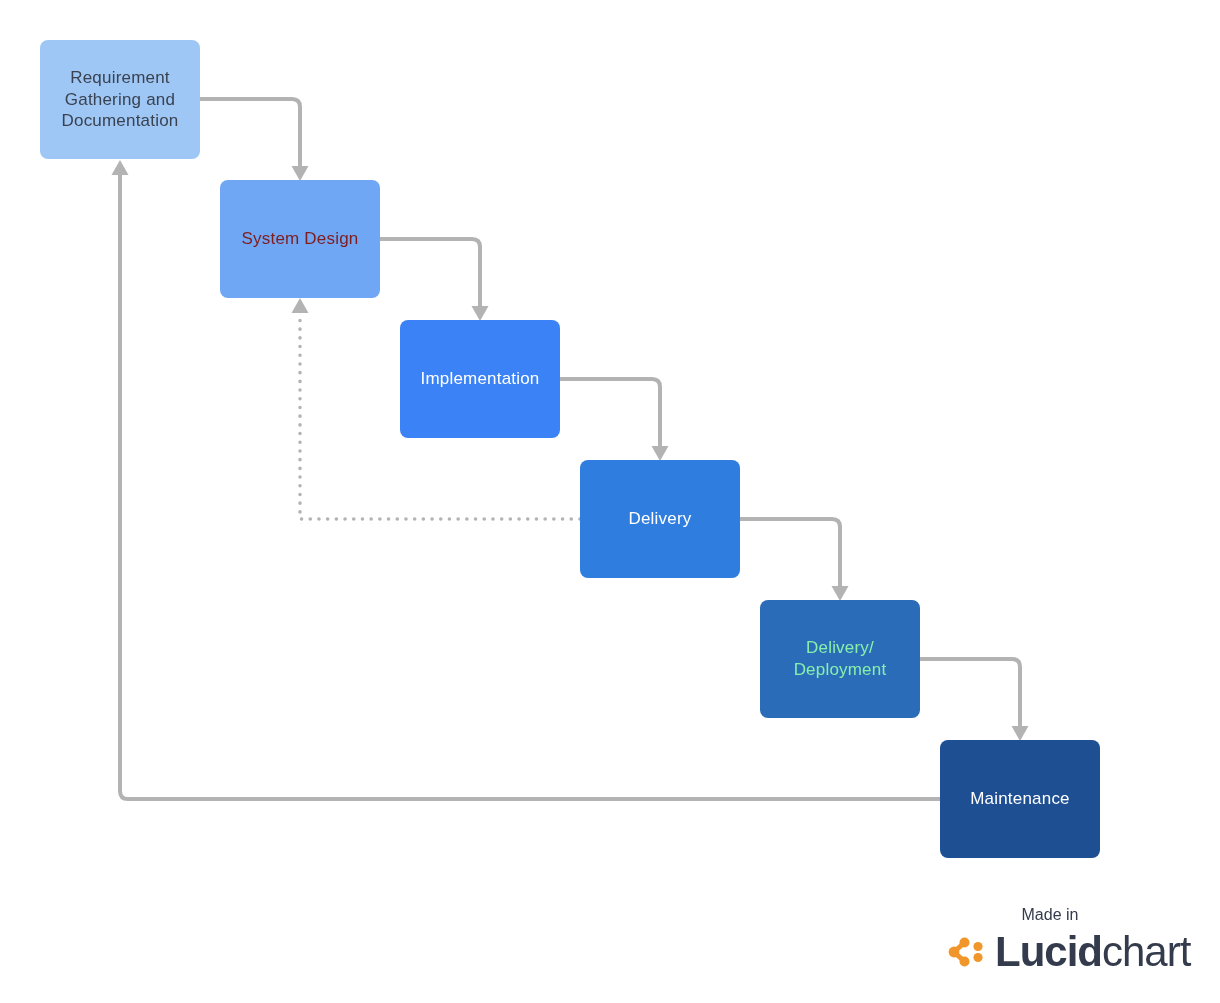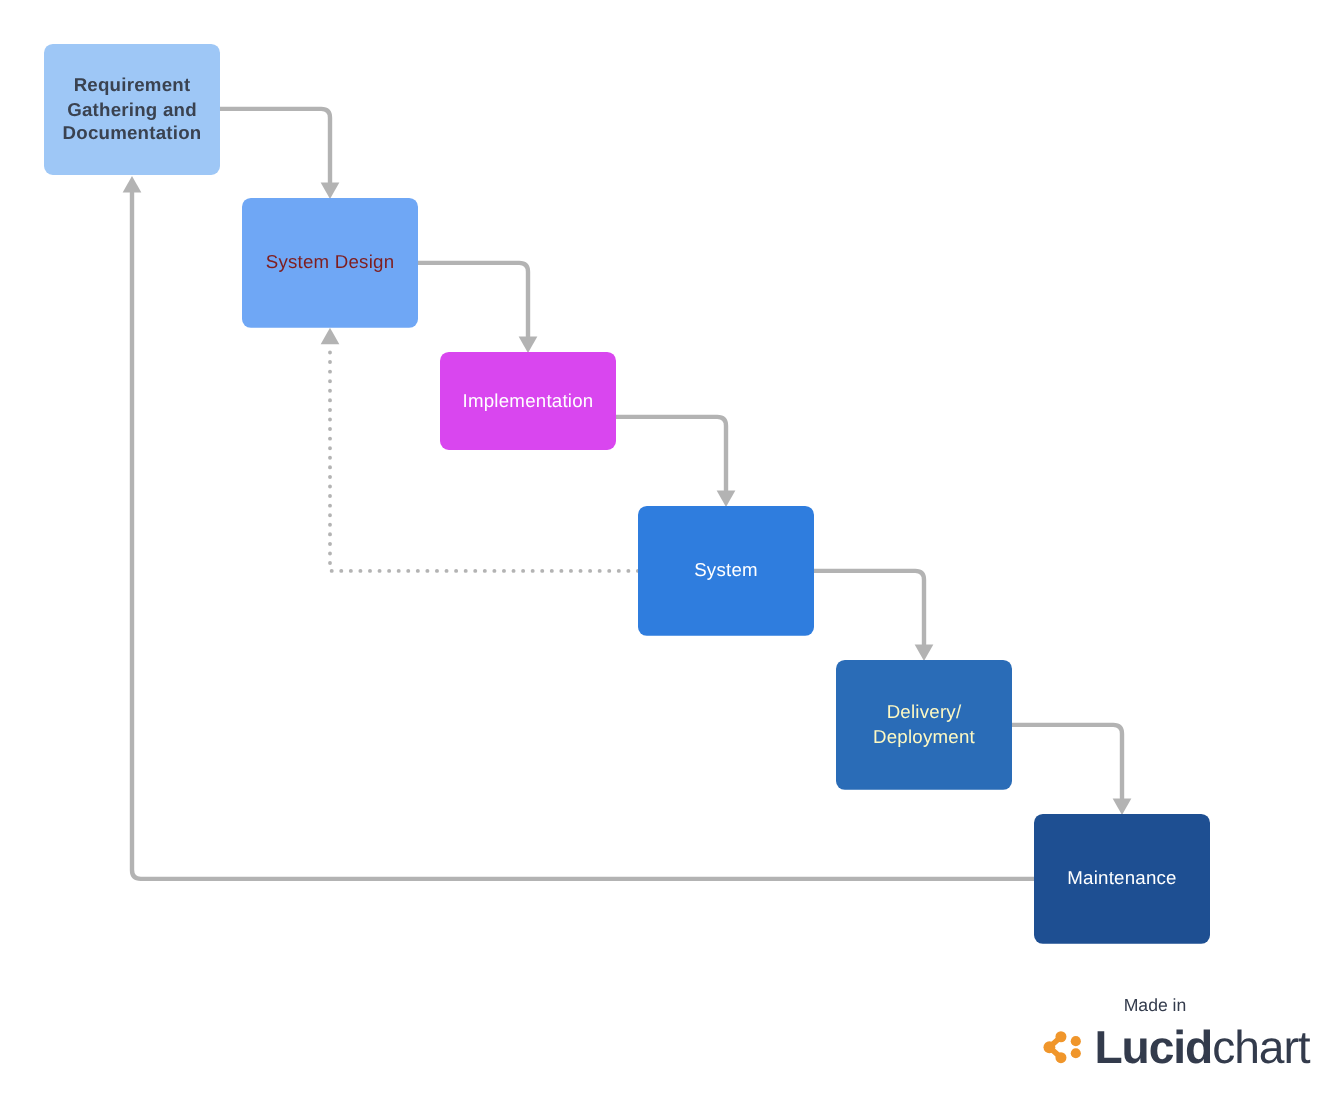--- a/index.html
+++ b/index.html
@@ -124,33 +124,33 @@
       <polygon class="arrowhead" points="111.5,175 128.5,175 120,160"></polygon>
     </g>
 
     <g>
       <path class="conn-dotted" d="M580 519 H300 V313"></path>
       <polygon class="arrowhead" points="291.5,313 308.5,313 300,298"></polygon>
     </g>
   </svg>
 
   <div id="nodes">
-      <div class="node" style="left: 40px; top: 40px; width: 160px; height: 119px; background: rgb(158, 199, 246); color: rgb(58, 66, 80); font-weight: bold;">
+      <div class="node" style="left: 40px; top: 40px; width: 160px; height: 119px; background: rgb(158, 199, 246); color: rgb(58, 66, 80);">
         <span>Requirement Gathering and Documentation</span>
       </div>
       <div class="node" style="left: 220px; top: 180px; width: 160px; height: 118px; background: rgb(111, 167, 245); color: #7f1d1d;">
         <span>System Design</span>
       </div>
-      <div class="node" style="left: 400px; top: 320px; width: 160px; height: 89px; background: #d946ef; color: rgb(255, 255, 255);">
+      <div class="node" style="left: 400px; top: 320px; width: 160px; height: 118px; background: #3b82f6; color: rgb(255, 255, 255);">
         <span>Implementation</span>
       </div>
       <div class="node" style="left: 580px; top: 460px; width: 160px; height: 118px; background: rgb(47, 125, 222); color: rgb(255, 255, 255);">
-        <span>System</span>
+        <span>Delivery</span>
       </div>
-      <div class="node" style="left: 760px; top: 600px; width: 160px; height: 118px; background: rgb(42, 108, 183); color: #fef9c3;">
+      <div class="node" style="left: 760px; top: 600px; width: 160px; height: 118px; background: rgb(42, 108, 183); color: #86efac;">
         <span>Delivery/
 Deployment</span>
       </div>
       <div class="node" style="left: 940px; top: 740px; width: 160px; height: 118px; background: rgb(30, 79, 146); color: rgb(255, 255, 255);">
         <span>Maintenance</span>
       </div>
     </div>
 
   <div class="branding">
     <div class="made-in">Made in</div>

